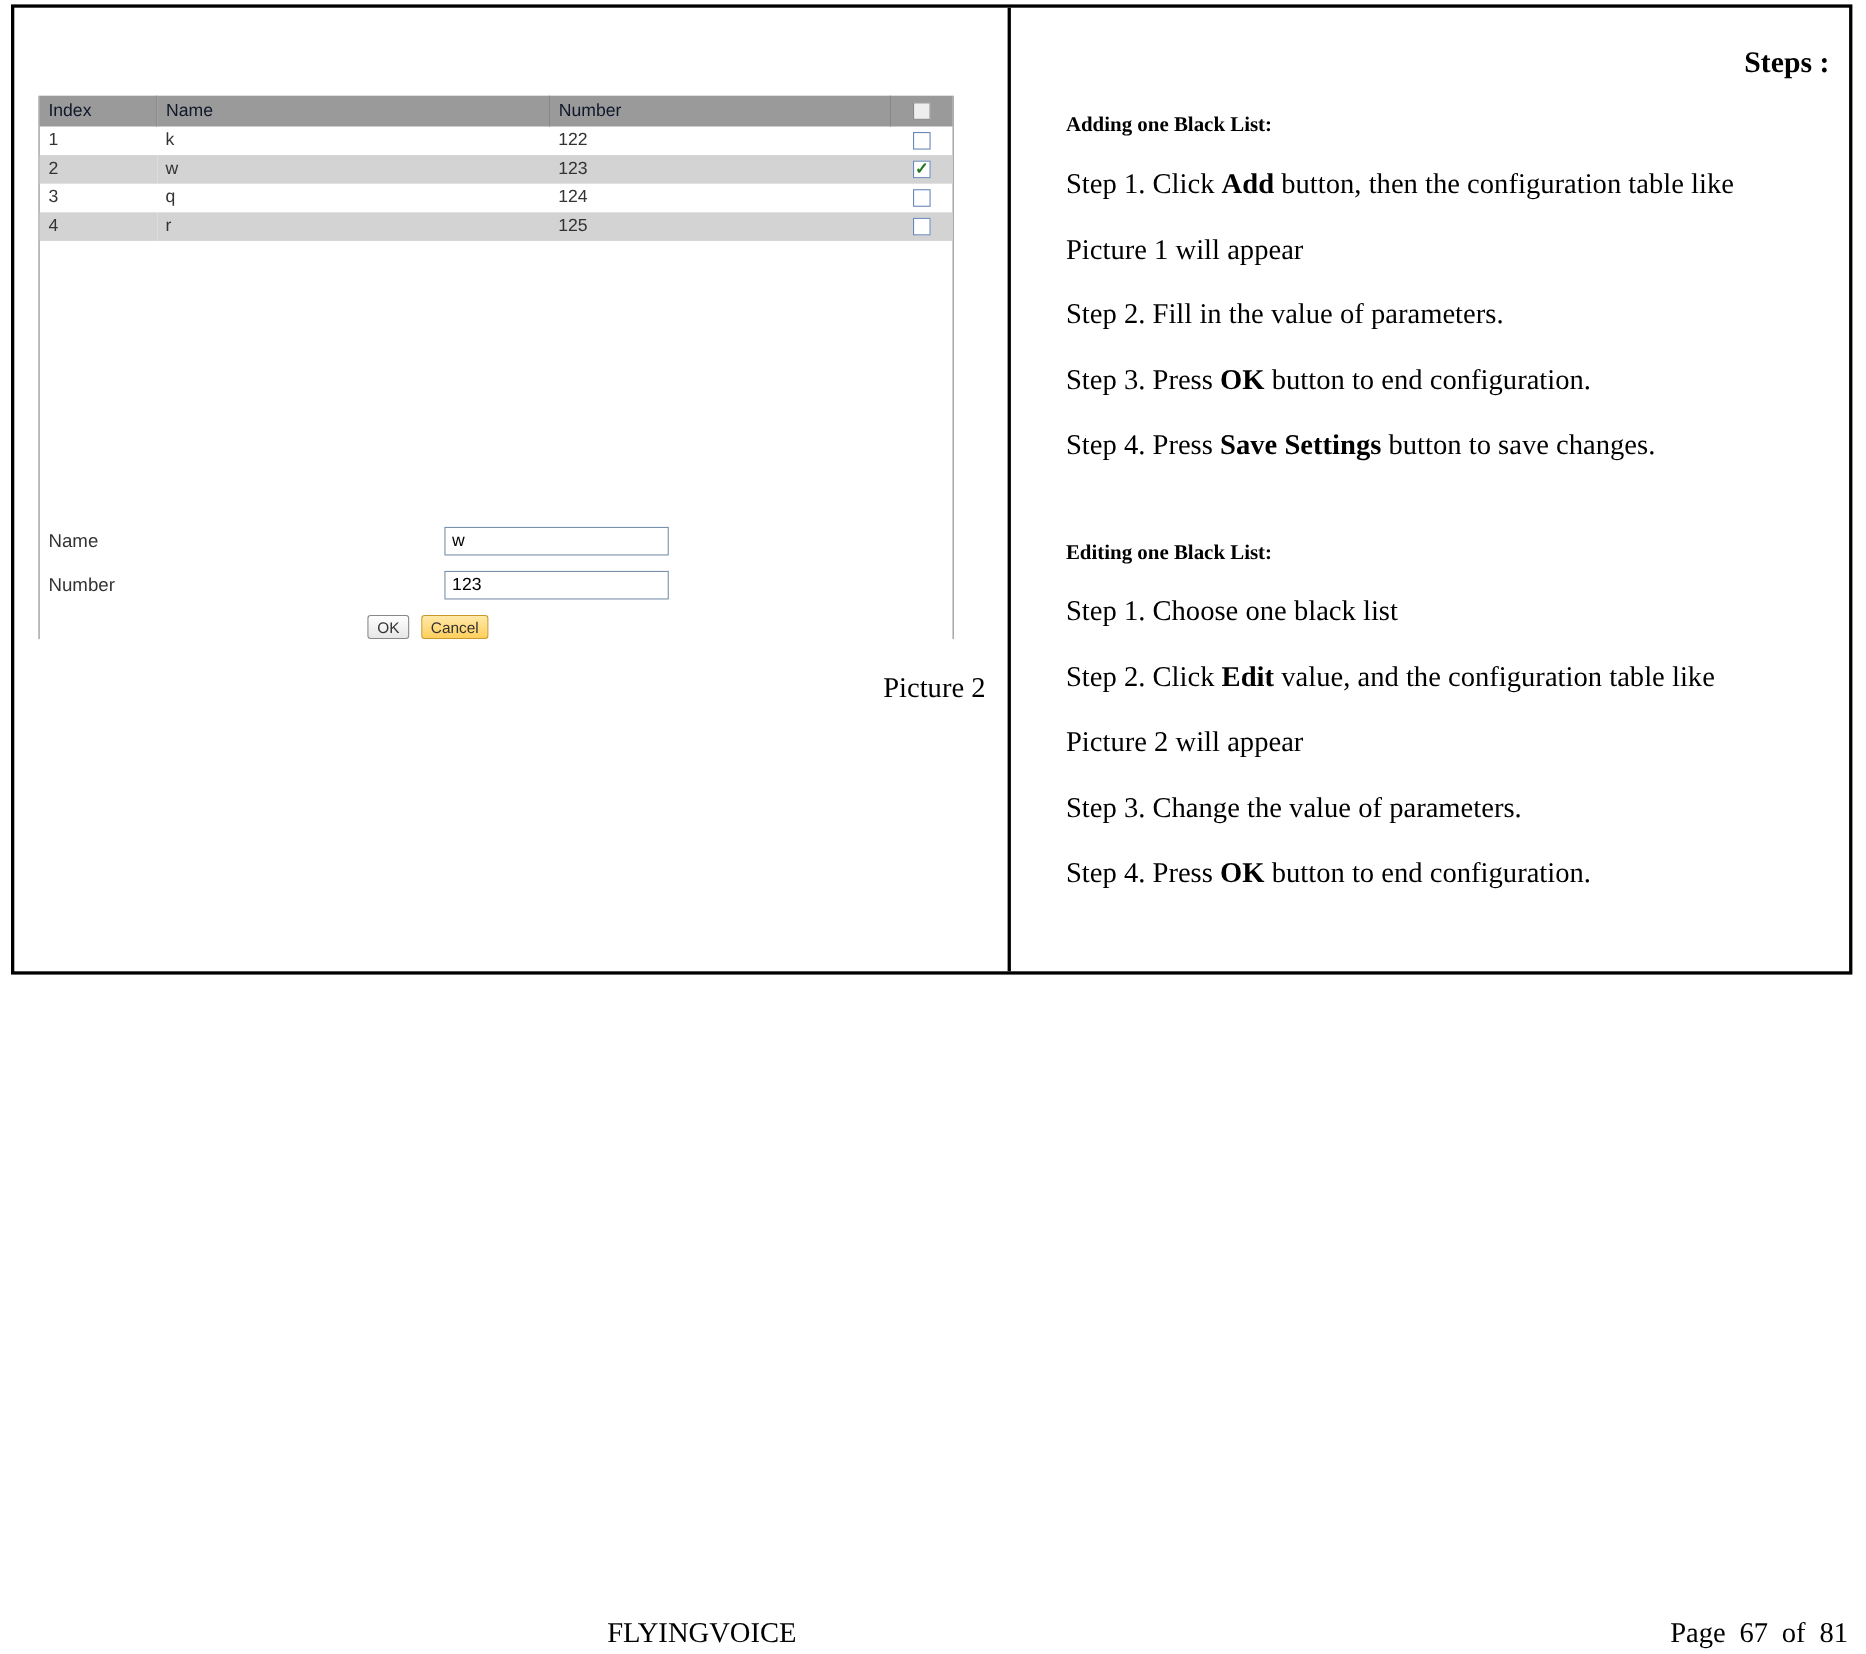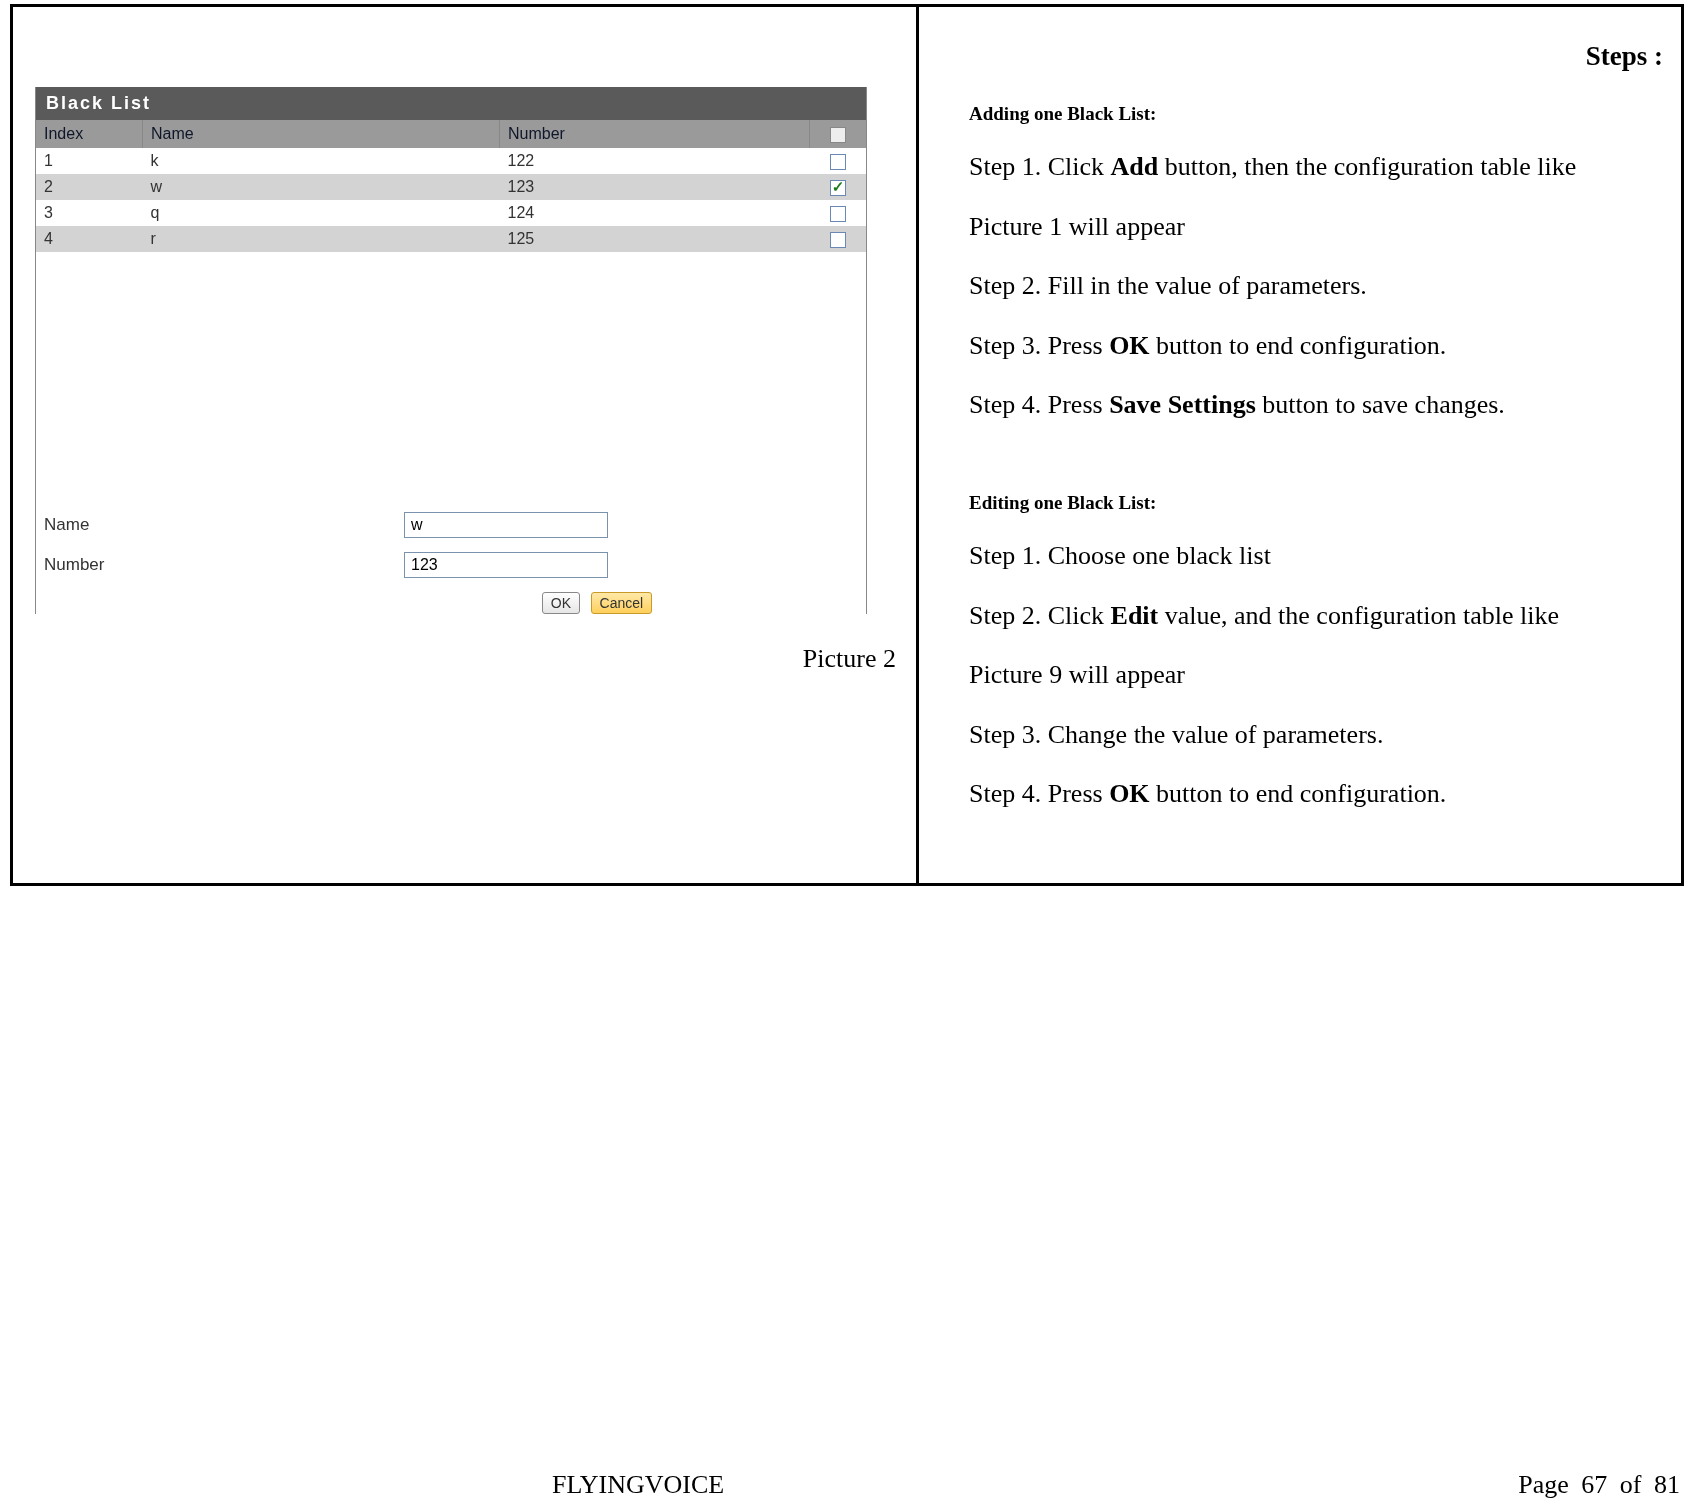--- a/index.html
+++ b/index.html
@@ -140,21 +140,20 @@
   .form-row input[type=text] {
     width: 190px;
     border: 1px solid #7a92ab;
     padding: 3px 6px;
     font-size: 16px;
     font-family: Tahoma, Verdana, Arial, sans-serif;
   }
   .btn-row {
     margin-left: 290px;
     margin-top: 4px;
-    text-align: center;
   }
   .btn {
     display: inline-block;
     font-size: 14px;
     padding: 2px 8px;
     border: 1px solid #888;
     border-radius: 3px;
     background: linear-gradient(#fff,#e6e6e6);
     font-family: Tahoma, Verdana, Arial, sans-serif;
     margin-right: 6px;
@@ -193,21 +192,20 @@
 </head>
 <body>
 
 <div class="page">
 
   <div class="top-box">
 
     <div class="left-col">
 
       <div class="shot">
-        <div class="shot-title">Black List</div>
 
         <table class="list">
           <thead>
             <tr>
               <th style="width:90px">Index</th>
               <th style="width:340px">Name</th>
               <th>Number</th>
               <th><span class="chk header"></span></th>
             </tr>
           </thead>
@@ -274,21 +272,21 @@
         <span>Step 4. Press </span><span class="bold">Save Settings</span><span> button to save changes.</span>
       </p>
 
       <div style="height:40px"></div>
 
       <div class="subheading">Editing one Black List:</div>
       <p>Step 1. Choose one black list</p>
       <p>
         <span>Step 2. Click </span><span class="bold">Edit</span><span> value, and the configuration table like</span>
       </p>
-      <p>Picture 9 will appear</p>
+      <p>Picture 2 will appear</p>
       <p>Step 3. Change the value of parameters.</p>
       <p>
         <span>Step 4. Press </span><span class="bold">OK</span><span> button to end configuration.</span>
       </p>
     </div>
 
   </div>
 
   <div class="footer">
     <span class="brand">FLYINGVOICE</span>

